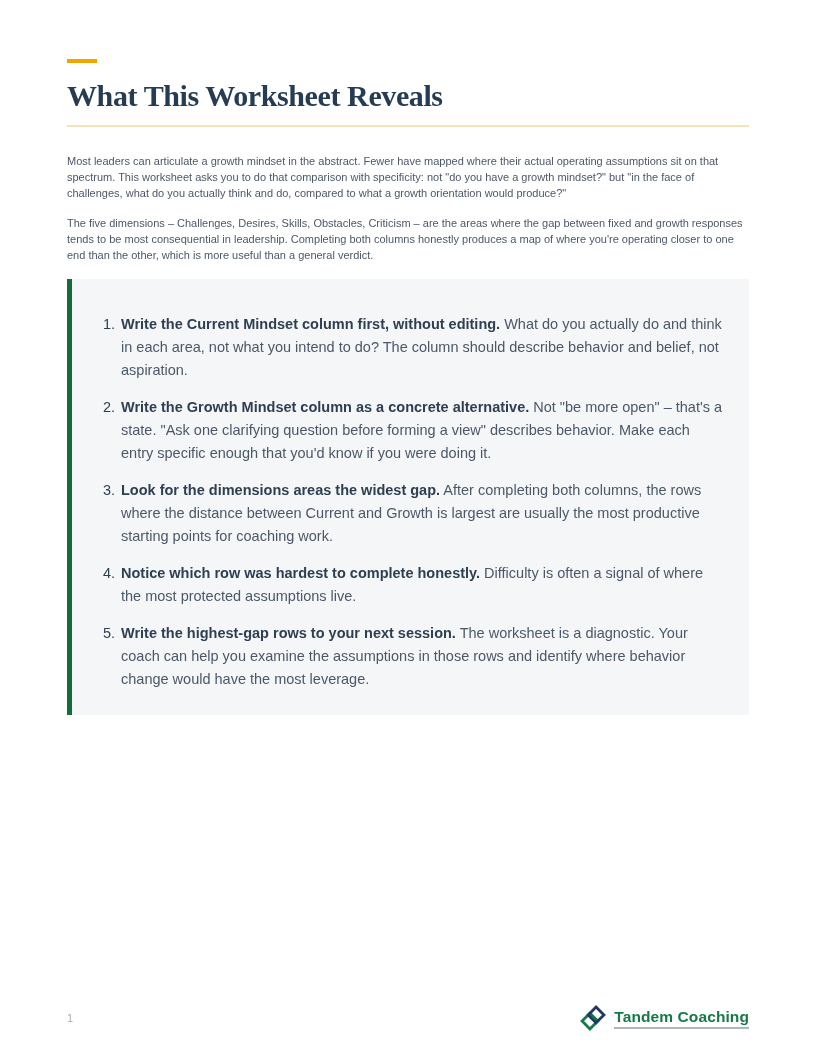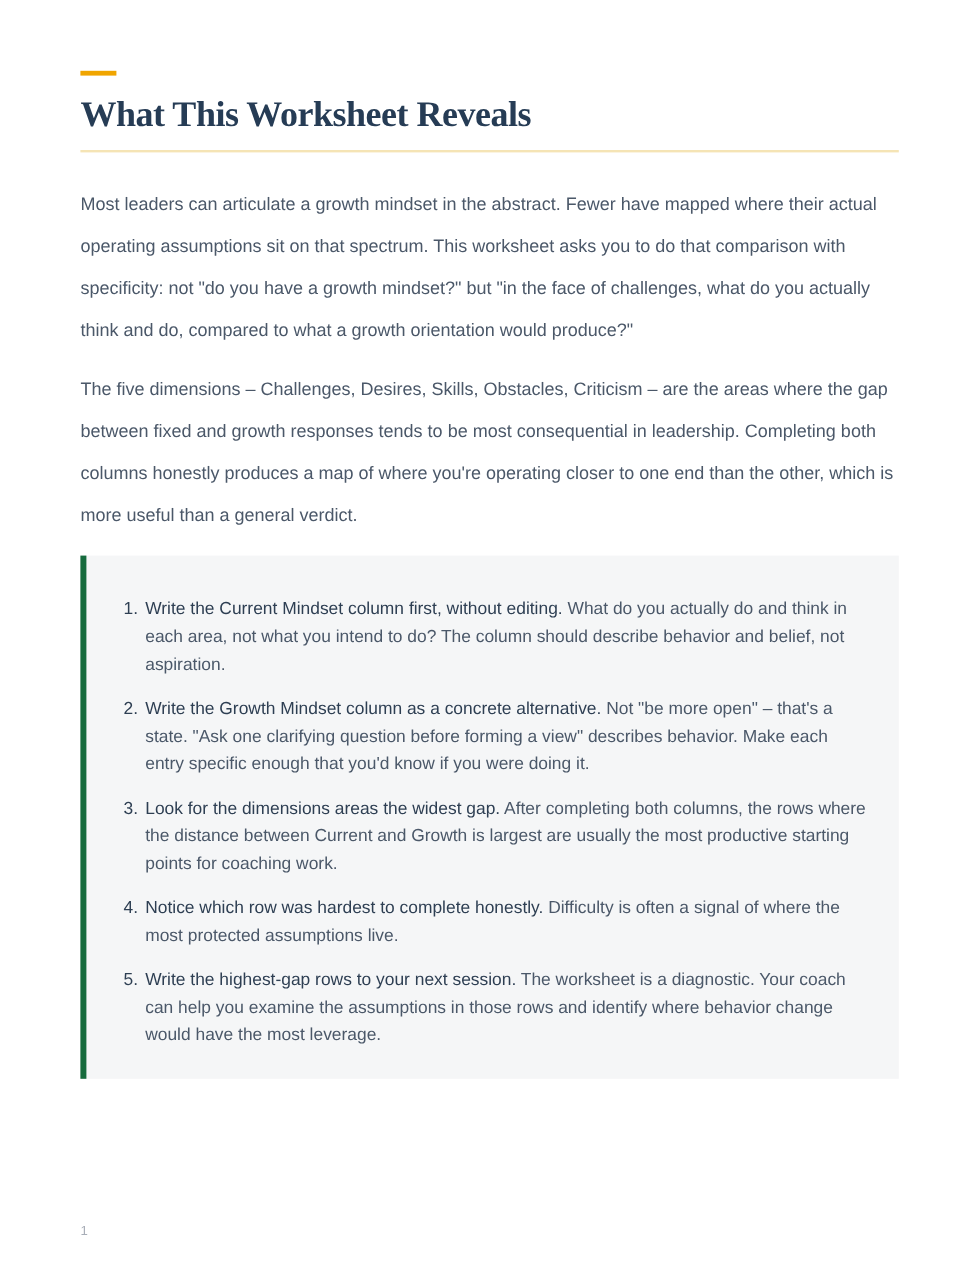--- a/index.html
+++ b/index.html
@@ -36,22 +36,22 @@
   }
 
   .gold-rule {
     border: none;
     height: 2px;
     background: var(--rule-gold, #F5E4B5);
     margin: 13px 0 26px 0;
   }
 
   .intro p {
-    font-size: 15px;
-    line-height: 35px;
+    font-size: 11px;
+    line-height: 16px;
     color: var(--body-text, #4B5869);
     margin-bottom: 14px;
   }
 
   .callout {
     margin-top: 16px;
     background: var(--callout-bg, #F5F6F7);
     border-left: 5px solid var(--green-border, #166B3D);
     padding: 19px 24px 24px 16px;
   }
@@ -72,21 +72,21 @@
     font-size: 14.5px;
     line-height: 23px;
     color: var(--body-text, #4B5869);
     margin-bottom: 14px;
     padding-left: 2px;
   }
   .callout li:last-child { margin-bottom: 0; }
   .callout li::marker { color: var(--dark-text, #2E3F53); }
 
   .callout li strong {
-    font-weight: 400;
+    font-weight: 700;
     color: var(--dark-text, #2E3F53);
   }
 
   .footer {
     position: absolute;
     left: 67px;
     right: 67px;
     bottom: 26px;
     display: flex;
     justify-content: space-between;
@@ -141,14 +141,21 @@
         <li><strong>Look for the dimensions areas the widest gap.</strong><span> After completing both columns, the rows where the distance between Current and Growth is largest are usually the most productive starting points for coaching work.</span></li>
         <li><strong>Notice which row was hardest to complete honestly.</strong><span> Difficulty is often a signal of where the most protected assumptions live.</span></li>
         <li><strong>Write the highest-gap rows to your next session.</strong><span> The worksheet is a diagnostic. Your coach can help you examine the assumptions in those rows and identify where behavior change would have the most leverage.</span></li>
       </ol>
     </div>
 
   </div>
 
   <div class="footer">
     <span class="page-num">1</span>
+    <div class="brand">
+      <svg class="logo-svg" width="28" height="28" viewBox="0 0 32 32">
+        <polygon points="12.5,10.5 21.5,19.5 12.5,28.5 3.5,19.5" fill="none" stroke="#17794A" stroke-width="3.2"></polygon>
+        <polygon points="19.5,3.5 28.5,12.5 19.5,21.5 10.5,12.5" fill="none" stroke="#1E3A5F" stroke-width="3.2"></polygon>
+      </svg>
+      <span class="brand-name">Tandem Coaching</span>
+    </div>
   </div>
 </div>
 
 </body></html>

